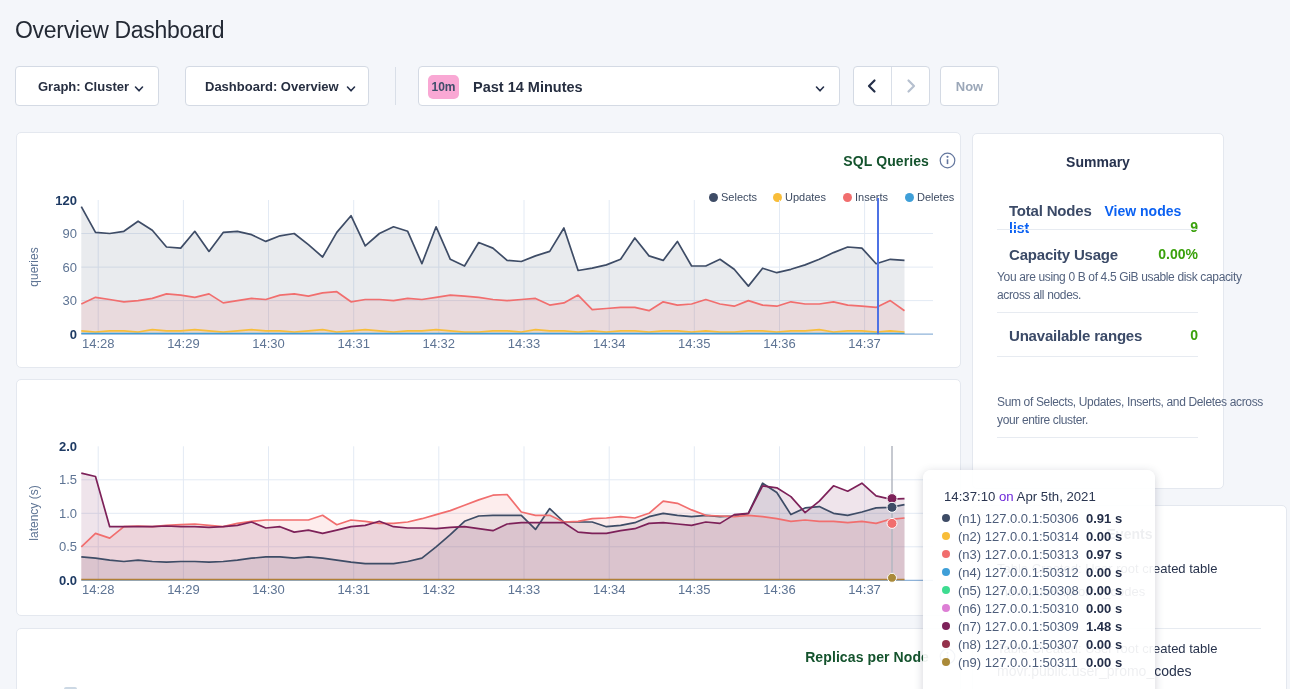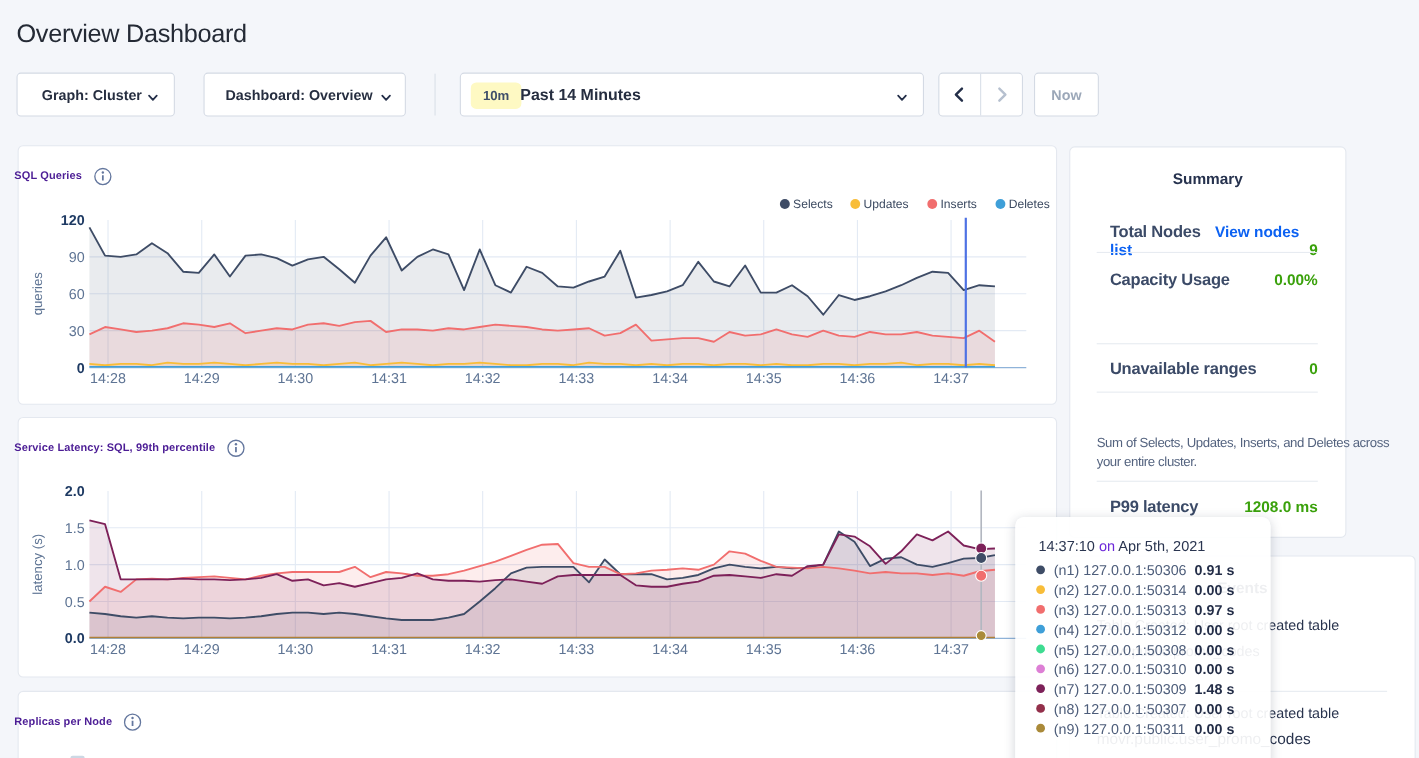--- a/index.html
+++ b/index.html
@@ -1,24 +1,24 @@
 <!DOCTYPE html>
 <html><head><meta charset="utf-8"><title>Overview Dashboard</title><style>
 * { margin:0; padding:0; box-sizing:border-box; }
 body { width:1290px; height:689px; overflow:hidden; background:#f4f6fa;
   font-family:"Liberation Sans",sans-serif; position:relative; }
 .abs { position:absolute; }
 h1 { position:absolute; left:15px; top:17px; font-size:23px; font-weight:400; color:#242a35; letter-spacing:-0.3px; }
 .btn { position:absolute; top:66px; height:40px; background:#fff; border:1px solid #d4dae4;
   border-radius:4px; display:flex; align-items:center; font-weight:bold; font-size:13px; color:#262e40; white-space:nowrap; }
 .card { position:absolute; background:#fff; border:1px solid #e4e8ef; border-radius:5px; }
-.ctitle { position:absolute; top:20px; left:0; width:100%; display:flex; justify-content:flex-start;
-  align-items:center; font-size:10px; font-weight:bold; color:#4c1d95; letter-spacing:0.1px;
+.ctitle { position:absolute; top:20px; left:0; width:100%; display:flex; justify-content:flex-end;
+  align-items:center; font-size:14px; font-weight:bold; color:#14532d; letter-spacing:0.1px;
   transform:translateX(-4px); }
-.li { position:absolute; top:47px; font-size:11px; color:#3c4a61;padding-left:43px; }
+.li { position:absolute; top:58px; font-size:11px; color:#3c4a61;padding-left:43px; }
 .ld { display:inline-block; width:9px; height:9px; border-radius:50%; margin-right:3px; vertical-align:-1px; }
 .srow { position:absolute; left:36px; right:25px; font-size:15px; font-weight:bold; color:#3b4a67; letter-spacing:-0.2px; }
 .sval { float:right; color:#3aa10b; font-size:14px; letter-spacing:0; }
 .sdesc { position:absolute; left:24px; font-size:12px; color:#54637f; line-height:18px; font-weight:normal; white-space:nowrap; letter-spacing:-0.35px; }
 .sdiv { position:absolute; left:24px; right:25px; height:1px; background:#e7ebf1; }
 .trow { position:absolute; left:20px; right:16px; height:16px; font-size:13px; color:#4d5d7a;padding-left:16px; }
 .tdot { position:absolute; left:-1px; top:4px; width:8px; height:8px; border-radius:50%; }
 .tlabel { position:absolute; left:15px; top:1px; white-space:nowrap; }
 .tval { position:absolute; left:143px; top:1px; font-weight:bold; color:#242e48; }
 .ev { position:absolute; left:24px; font-size:13px; color:#28334d; white-space:nowrap; }
@@ -26,21 +26,21 @@
 <h1>Overview Dashboard</h1>
 
 <div class="btn" style="left:15px;width:144px;padding-left:22px">Graph: Cluster<span class="abs" style="left:118px;top:15px"><svg width="10" height="10" viewBox="0 0 10 10">
         <path d="M1.5 3 L5 6.8 L8.5 3" fill="none" stroke="#242f49" stroke-width="1.6" stroke-linecap="round" stroke-linejoin="round"></path>
       </svg></span></div>
 <div class="btn" style="left:185px;width:184px;padding-left:19px">Dashboard: Overview<span class="abs" style="left:160px;top:15px"><svg width="10" height="10" viewBox="0 0 10 10">
         <path d="M1.5 3 L5 6.8 L8.5 3" fill="none" stroke="#242f49" stroke-width="1.6" stroke-linecap="round" stroke-linejoin="round"></path>
       </svg></span></div>
 <div class="abs" style="left:395px;top:67px;width:1px;height:38px;background:#d9dfe8"></div>
 <div class="btn" style="left:418px;width:422px">
-  <span class="abs" style="left:9px;top:8px;width:46px;height:24px;background:#fef9c3;border-radius:5px;
+  <span class="abs" style="left:9px;top:8px;width:31px;height:24px;background:#f9a8d4;border-radius:5px;
     font-size:12px;font-weight:bold;color:#3f4e6a;display:flex;align-items:center;justify-content:center">10m</span>
   <span class="abs" style="left:54px;top:12px;font-size:14.5px">Past 14 Minutes</span>
   <span class="abs" style="left:396px;top:15px"><svg width="10" height="10" viewBox="0 0 10 10">
         <path d="M1.5 3 L5 6.8 L8.5 3" fill="none" stroke="#242f49" stroke-width="1.6" stroke-linecap="round" stroke-linejoin="round"></path>
       </svg></span>
 </div>
 <div class="btn" style="left:853px;width:77px"></div>
 <div class="abs" style="left:891px;top:67px;width:1px;height:38px;background:#d9dfe8"></div>
 <div class="abs" style="left:864px;top:78px"><svg width="16" height="16" viewBox="0 0 16 16">
       <path d="M10.5 2.5 L5 8 L10.5 13.5" fill="none" stroke="#242f49" stroke-width="2.2" stroke-linecap="round" stroke-linejoin="round"></path>
@@ -96,25 +96,20 @@
       <text x="592.2" y="215" text-anchor="middle" font-size="13" fill="#5e7494">14:34</text>
       <text x="677.3" y="215" text-anchor="middle" font-size="13" fill="#5e7494">14:35</text>
       <text x="762.5" y="215" text-anchor="middle" font-size="13" fill="#5e7494">14:36</text>
       <text x="847.6" y="215" text-anchor="middle" font-size="13" fill="#5e7494">14:37</text>
 <text x="21" y="134" transform="rotate(-90 21 134)" text-anchor="middle" font-size="12" fill="#5e7494">queries</text>
 <line x1="861" y1="65" x2="861" y2="201.2" stroke="#4e72e4" stroke-width="2"></line>
 </svg>
 </div>
 
 <div class="card" style="left:16px;top:379px;width:945px;height:237px">
-  <div class="ctitle" style="top:19px">Service Latency: SQL, 99th percentile <svg width="17" height="17" viewBox="0 0 17 17" style="margin-left:10px">
-        <circle cx="8.5" cy="8.5" r="7.3" fill="none" stroke="#64779e" stroke-width="1.2"></circle>
-        <line x1="8.5" y1="7.3" x2="8.5" y2="12.1" stroke="#64779e" stroke-width="1.6"></line>
-        <circle cx="8.5" cy="4.8" r="1.1" fill="#64779e"></circle>
-      </svg></div>
   <svg width="943" height="235" style="position:absolute;left:0;top:0">
 <line x1="81.2" y1="66.3" x2="81.2" y2="200.3" stroke="#e3eaf4" stroke-width="1"></line>
       <line x1="166.4" y1="66.3" x2="166.4" y2="200.3" stroke="#e3eaf4" stroke-width="1"></line>
       <line x1="251.5" y1="66.3" x2="251.5" y2="200.3" stroke="#e3eaf4" stroke-width="1"></line>
       <line x1="336.7" y1="66.3" x2="336.7" y2="200.3" stroke="#e3eaf4" stroke-width="1"></line>
       <line x1="421.8" y1="66.3" x2="421.8" y2="200.3" stroke="#e3eaf4" stroke-width="1"></line>
       <line x1="507.0" y1="66.3" x2="507.0" y2="200.3" stroke="#e3eaf4" stroke-width="1"></line>
       <line x1="592.2" y1="66.3" x2="592.2" y2="200.3" stroke="#e3eaf4" stroke-width="1"></line>
       <line x1="677.3" y1="66.3" x2="677.3" y2="200.3" stroke="#e3eaf4" stroke-width="1"></line>
       <line x1="762.5" y1="66.3" x2="762.5" y2="200.3" stroke="#e3eaf4" stroke-width="1"></line>
@@ -161,26 +156,26 @@
         <circle cx="8.5" cy="4.8" r="1.1" fill="#64779e"></circle>
       </svg></div>
   <div class="abs" style="left:47px;top:58px;width:13px;height:4px;background:#ccd8e4;border-radius:2px"></div>
 </div>
 
 <div class="card" style="left:972px;top:133px;width:252px;height:356px">
   <div class="abs" style="top:20px;left:0;width:100%;text-align:center;font-size:14px;font-weight:bold;color:#26324e">Summary</div>
   <div class="srow" style="top:68px">Total Nodes <span style="color:#0b61f2;margin-left:9px;font-size:14px;letter-spacing:0">View nodes list</span><span class="sval">9</span></div>
   <div class="sdiv" style="top:95px"></div>
   <div class="srow" style="top:112px">Capacity Usage<span class="sval">0.00%</span></div>
+  <div class="sdesc" style="top:134px">You are using 0 B of 4.5 GiB usable disk capacity<br>across all nodes.</div>
   <div class="sdiv" style="top:178px"></div>
   <div class="srow" style="top:193px">Unavailable ranges<span class="sval">0</span></div>
   <div class="sdiv" style="top:222px"></div>
   <div class="sdesc" style="top:259px">Sum of Selects, Updates, Inserts, and Deletes across<br>your entire cluster.</div>
   <div class="sdiv" style="top:303px"></div>
-  <div class="srow" style="top:318px">P99 latency<span class="sval">1208.0 ms</span></div>
 </div>
 
 <div class="card" style="left:972px;top:505px;width:315px;height:240px">
   <div class="abs" style="top:20px;left:0;width:100%;text-align:center;font-size:14px;font-weight:bold;color:#26324e">Events</div>
   <div class="ev" style="top:55px">Table Created: User root created table</div>
   <div class="ev" style="top:78px">movr.public.promo_codes</div>
   <div class="sdiv" style="top:122px"></div>
   <div class="ev" style="top:135px">Table Created: User root created table</div>
   <div class="ev" style="top:157px;font-size:14px">movr.public.user_promo_codes</div>
 </div>

